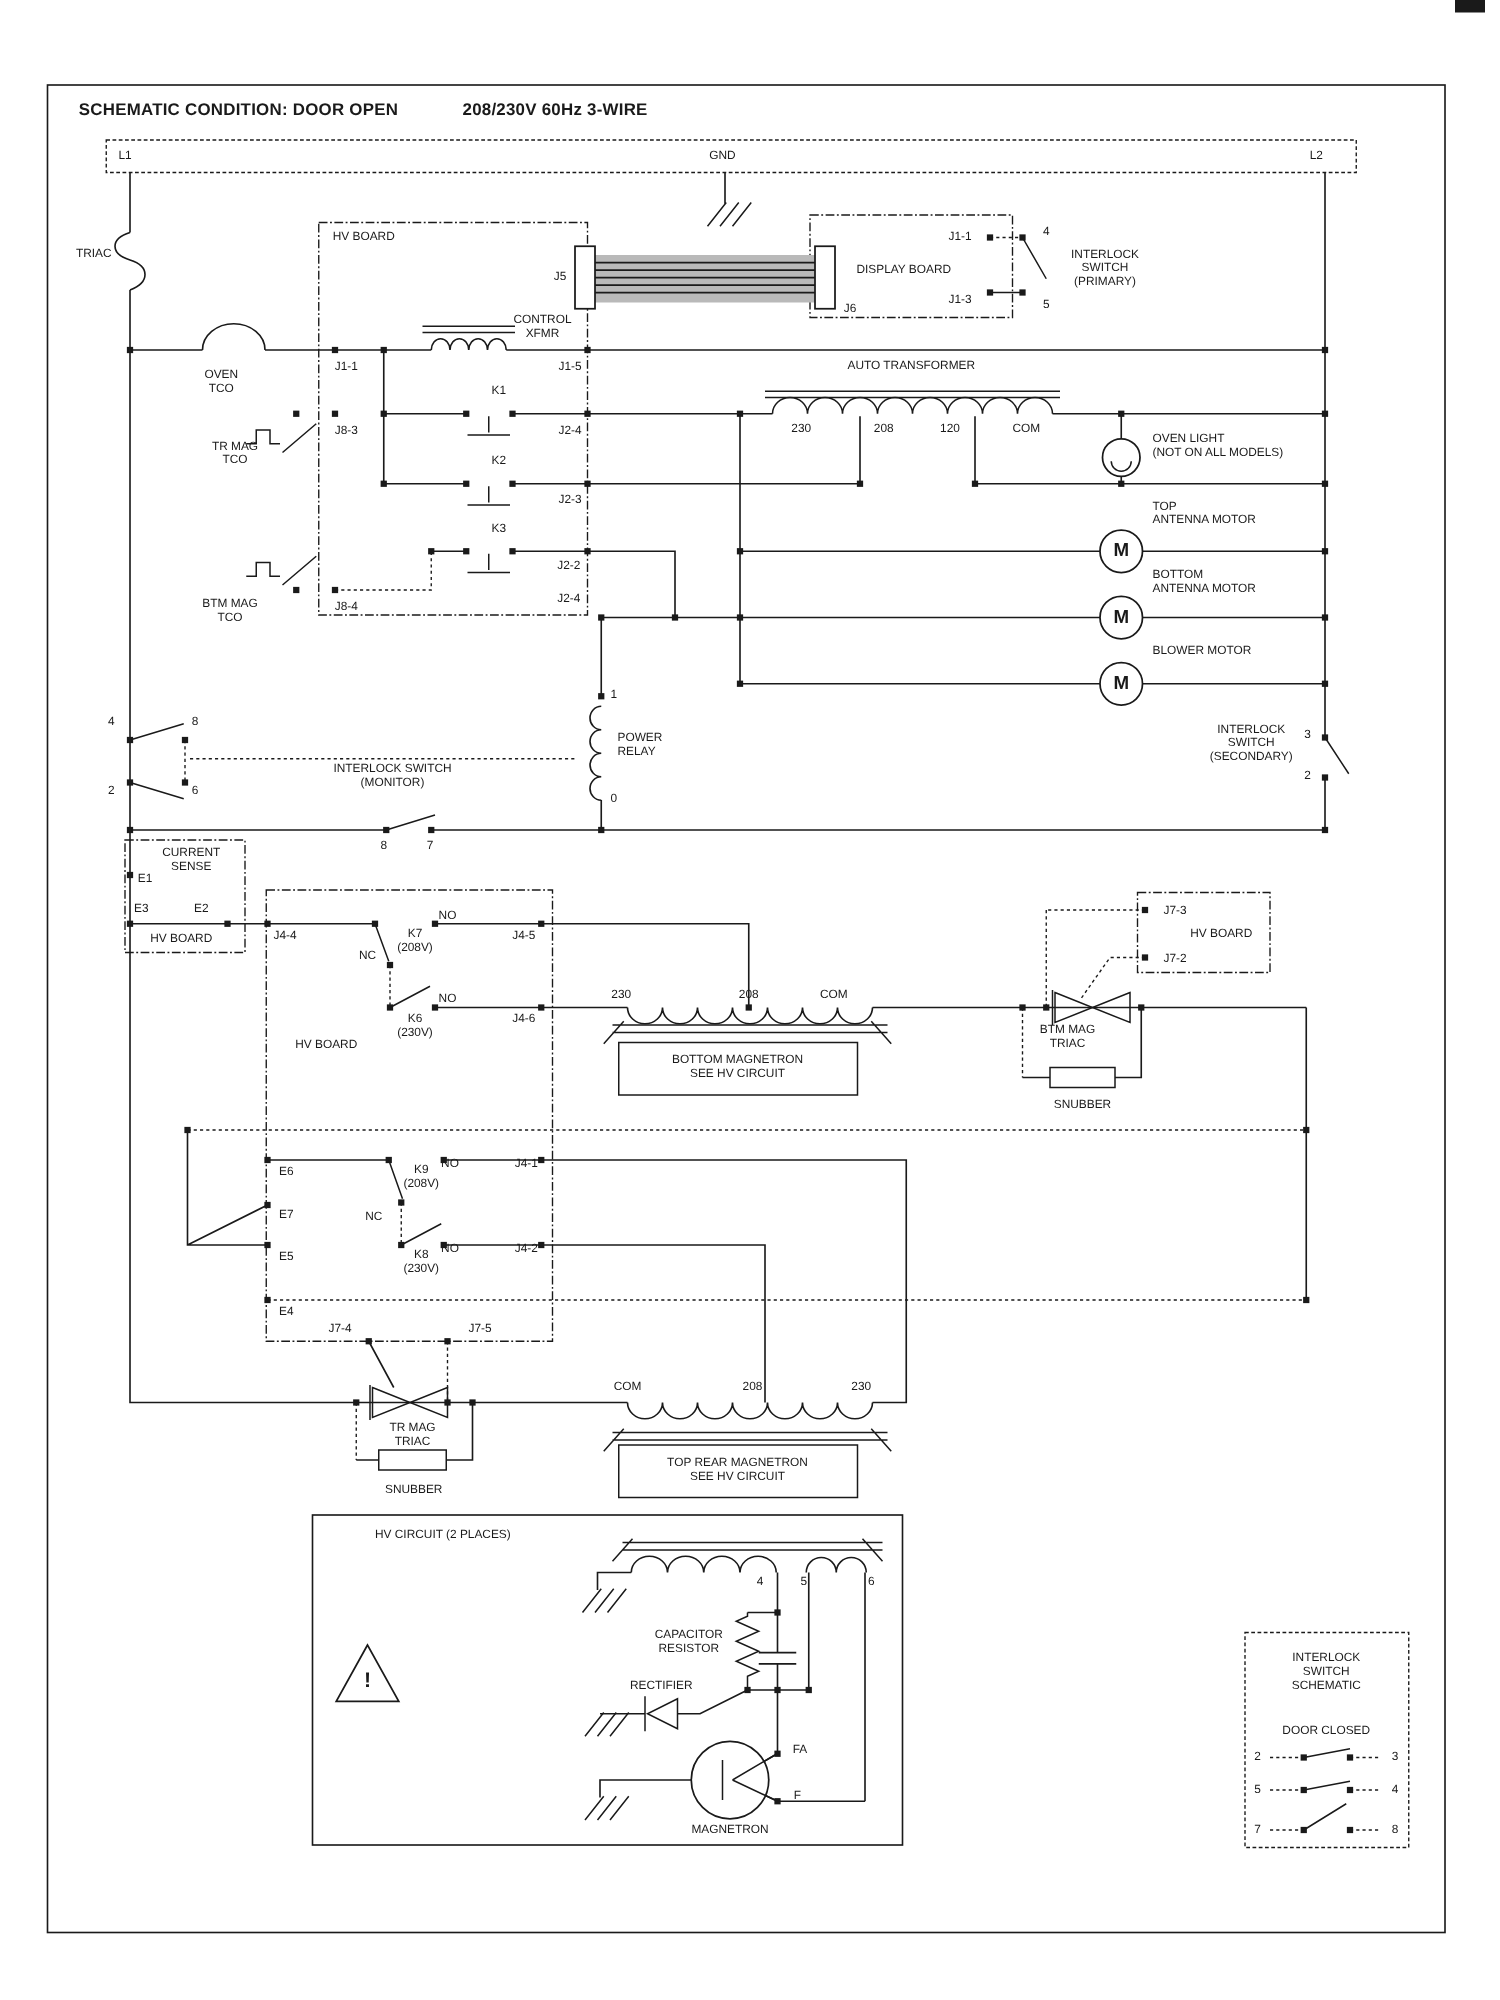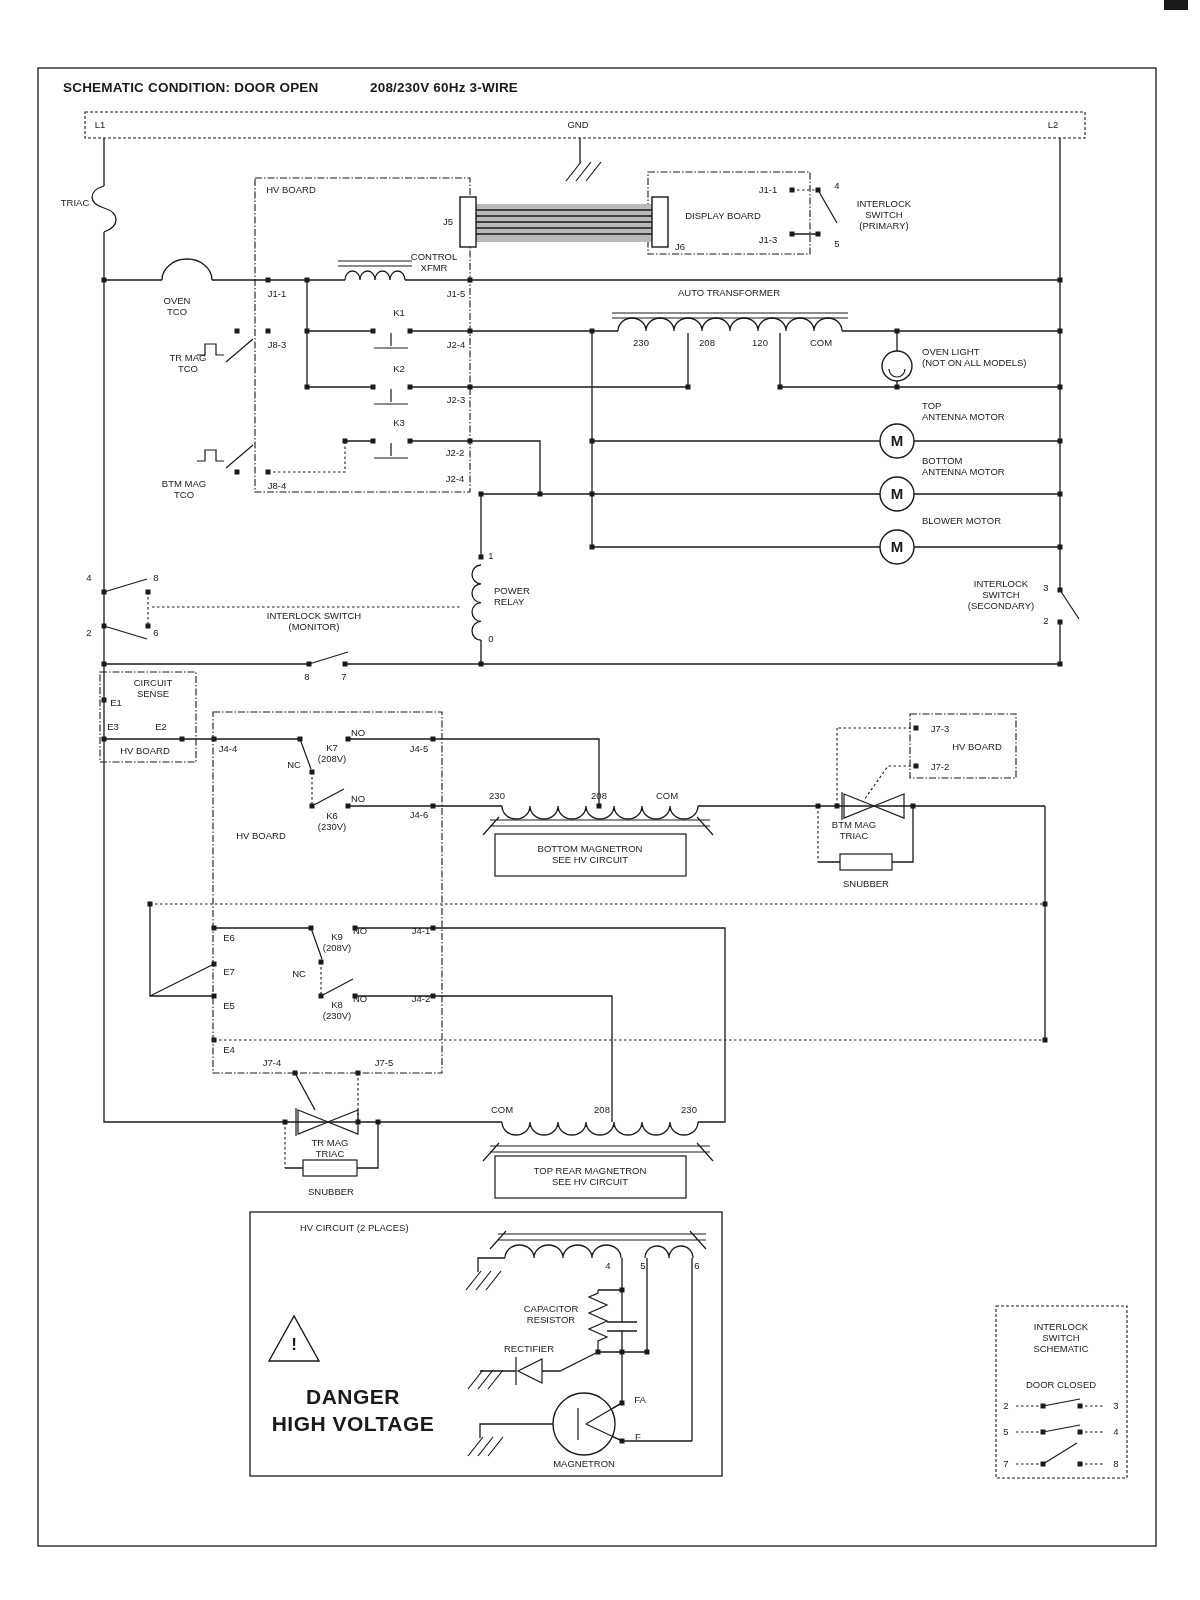--- a/index.html
+++ b/index.html
@@ -339,21 +339,21 @@
 (MONITOR)</span>
 <span class="lb" style="left:307px;top:677px">8</span>
 <span class="lb" style="left:344px;top:677px">7</span>
 
 <span class="lb" style="left:1001px;top:595px">INTERLOCK
 SWITCH
 (SECONDARY)</span>
 <span class="lb" style="left:1046px;top:588px">3</span>
 <span class="lb" style="left:1046px;top:621px">2</span>
 
-<span class="lb" style="left:153px;top:688px">CIRCUIT
+<span class="lb" style="left:153px;top:688px">CURRENT
 SENSE</span>
 <span class="lb" style="left:116px;top:703px">E1</span>
 <span class="lb" style="left:113px;top:727px">E3</span>
 <span class="lb" style="left:161px;top:727px">E2</span>
 <span class="lb" style="left:145px;top:751px">HV BOARD</span>
 
 <span class="lb" style="left:228px;top:749px">J4-4</span>
 <span class="lb" style="left:332px;top:753px">K7
 (208V)</span>
 <span class="lb" style="left:358px;top:733px">NO</span>
@@ -406,22 +406,20 @@
 <span class="lb la" style="left:300px;top:1228px">HV CIRCUIT (2 PLACES)</span>
 <span class="lb" style="left:608px;top:1266px">4</span>
 <span class="lb" style="left:643px;top:1266px">5</span>
 <span class="lb" style="left:697px;top:1266px">6</span>
 <span class="lb" style="left:551px;top:1314px">CAPACITOR
 RESISTOR</span>
 <span class="lb" style="left:529px;top:1349px">RECTIFIER</span>
 <span class="lb" style="left:640px;top:1400px">FA</span>
 <span class="lb" style="left:638px;top:1437px">F</span>
 <span class="lb" style="left:584px;top:1464px">MAGNETRON</span>
-<span class="lb dg" style="left:353px;top:1410px">DANGER
-HIGH VOLTAGE</span>
 <span class="lb wm" style="left:294px;top:1345px">!</span>
 
 <span class="lb" style="left:1061px;top:1338px">INTERLOCK
 SWITCH
 SCHEMATIC</span>
 <span class="lb" style="left:1061px;top:1385px">DOOR CLOSED</span>
 <span class="lb" style="left:1006px;top:1406px">2</span>
 <span class="lb" style="left:1116px;top:1406px">3</span>
 <span class="lb" style="left:1006px;top:1432px">5</span>
 <span class="lb" style="left:1116px;top:1432px">4</span>

